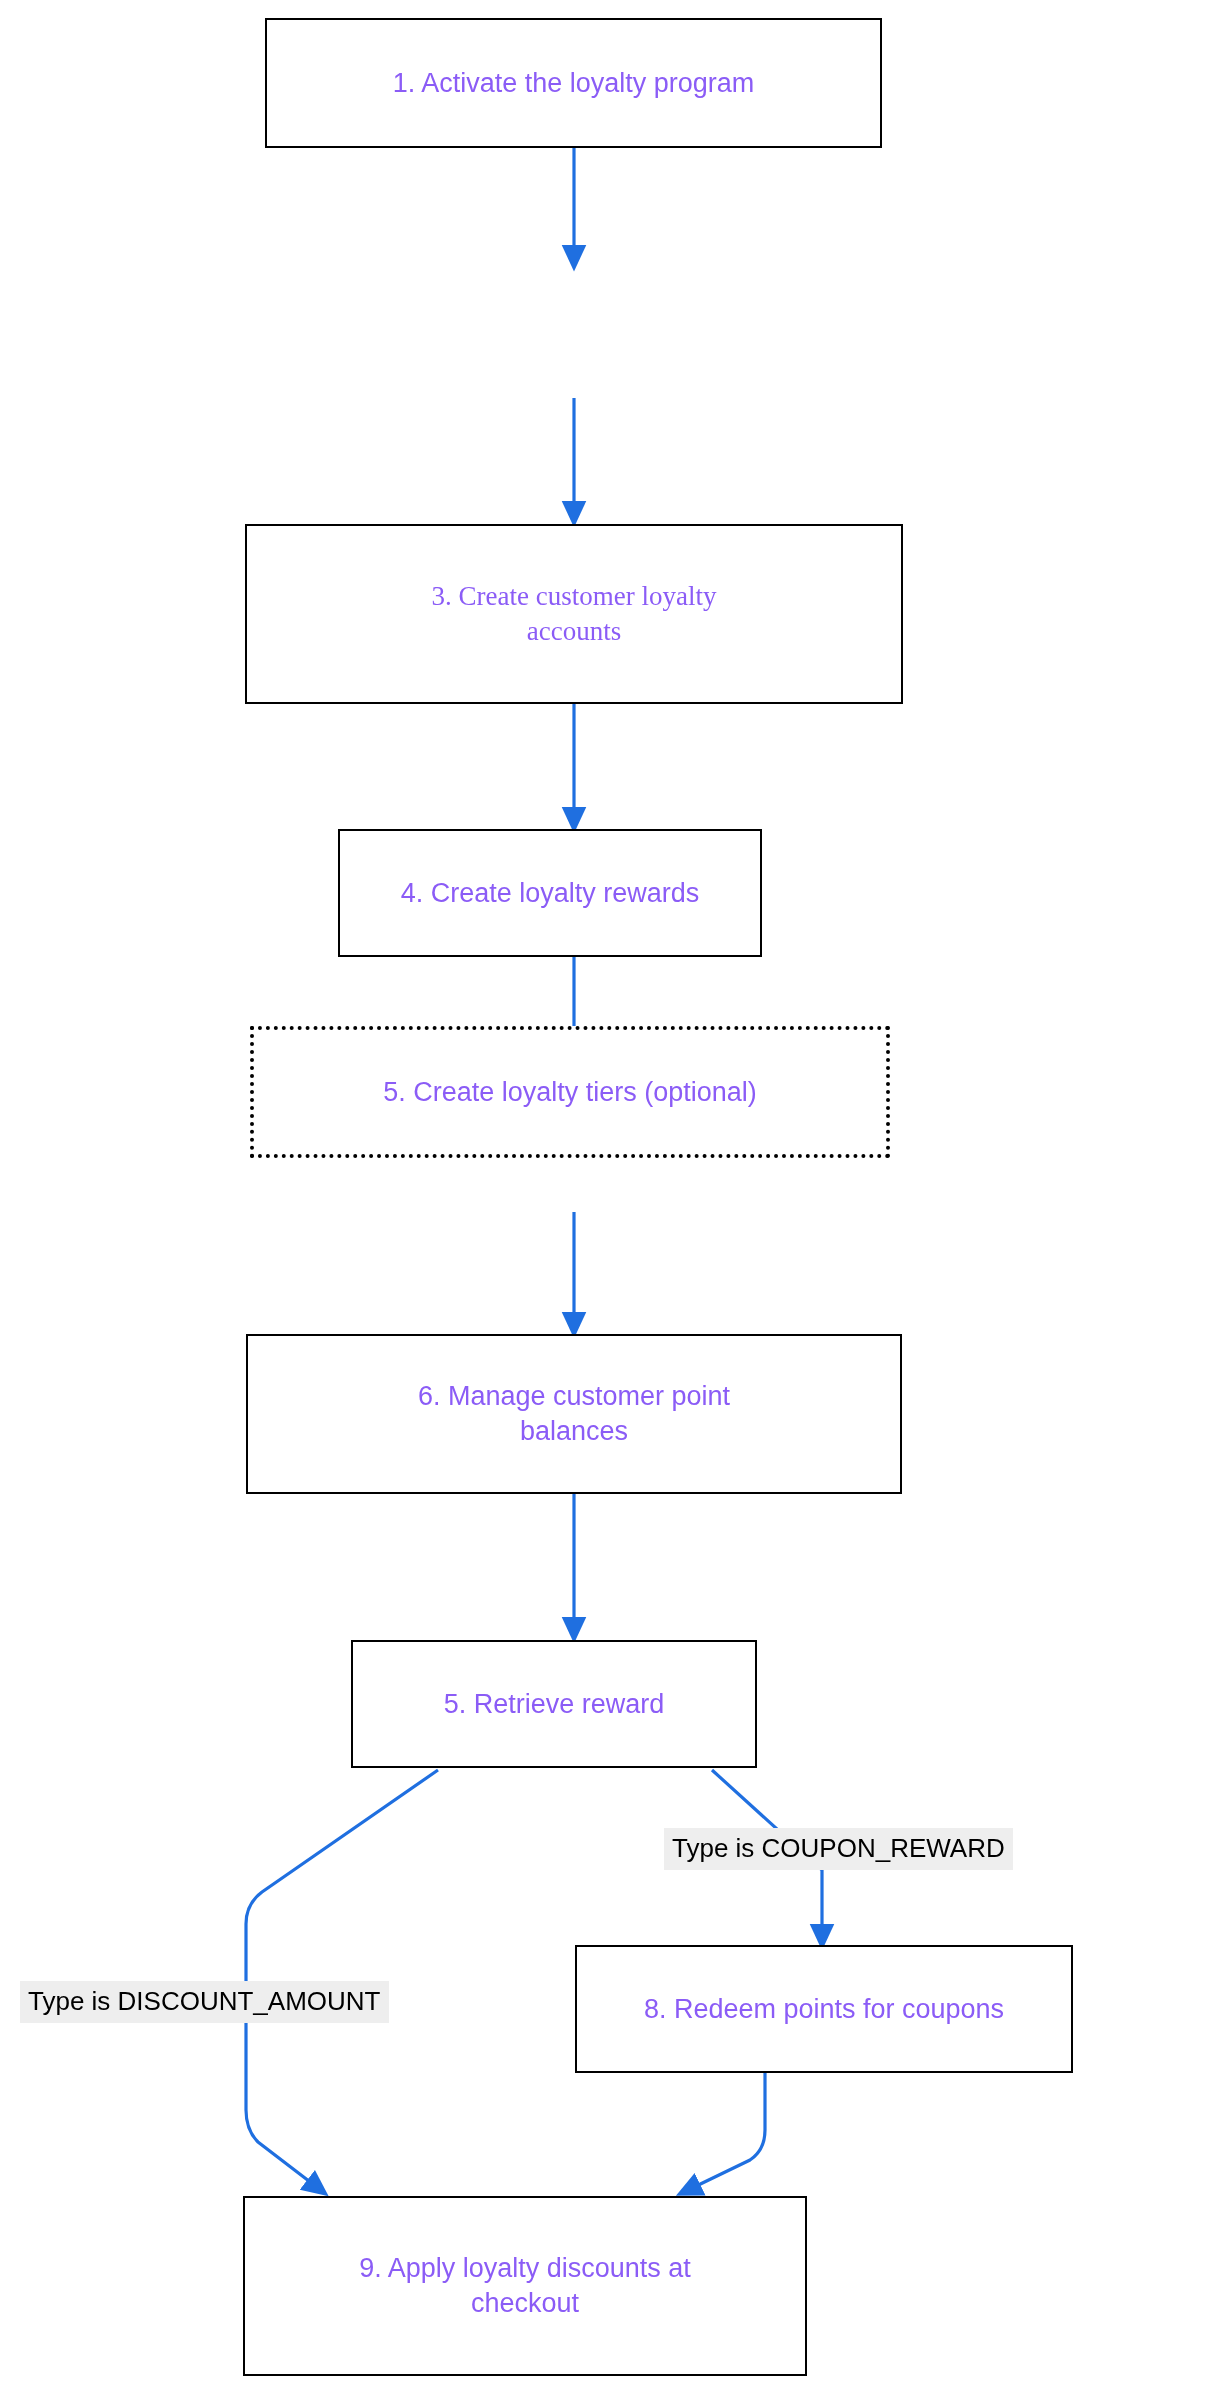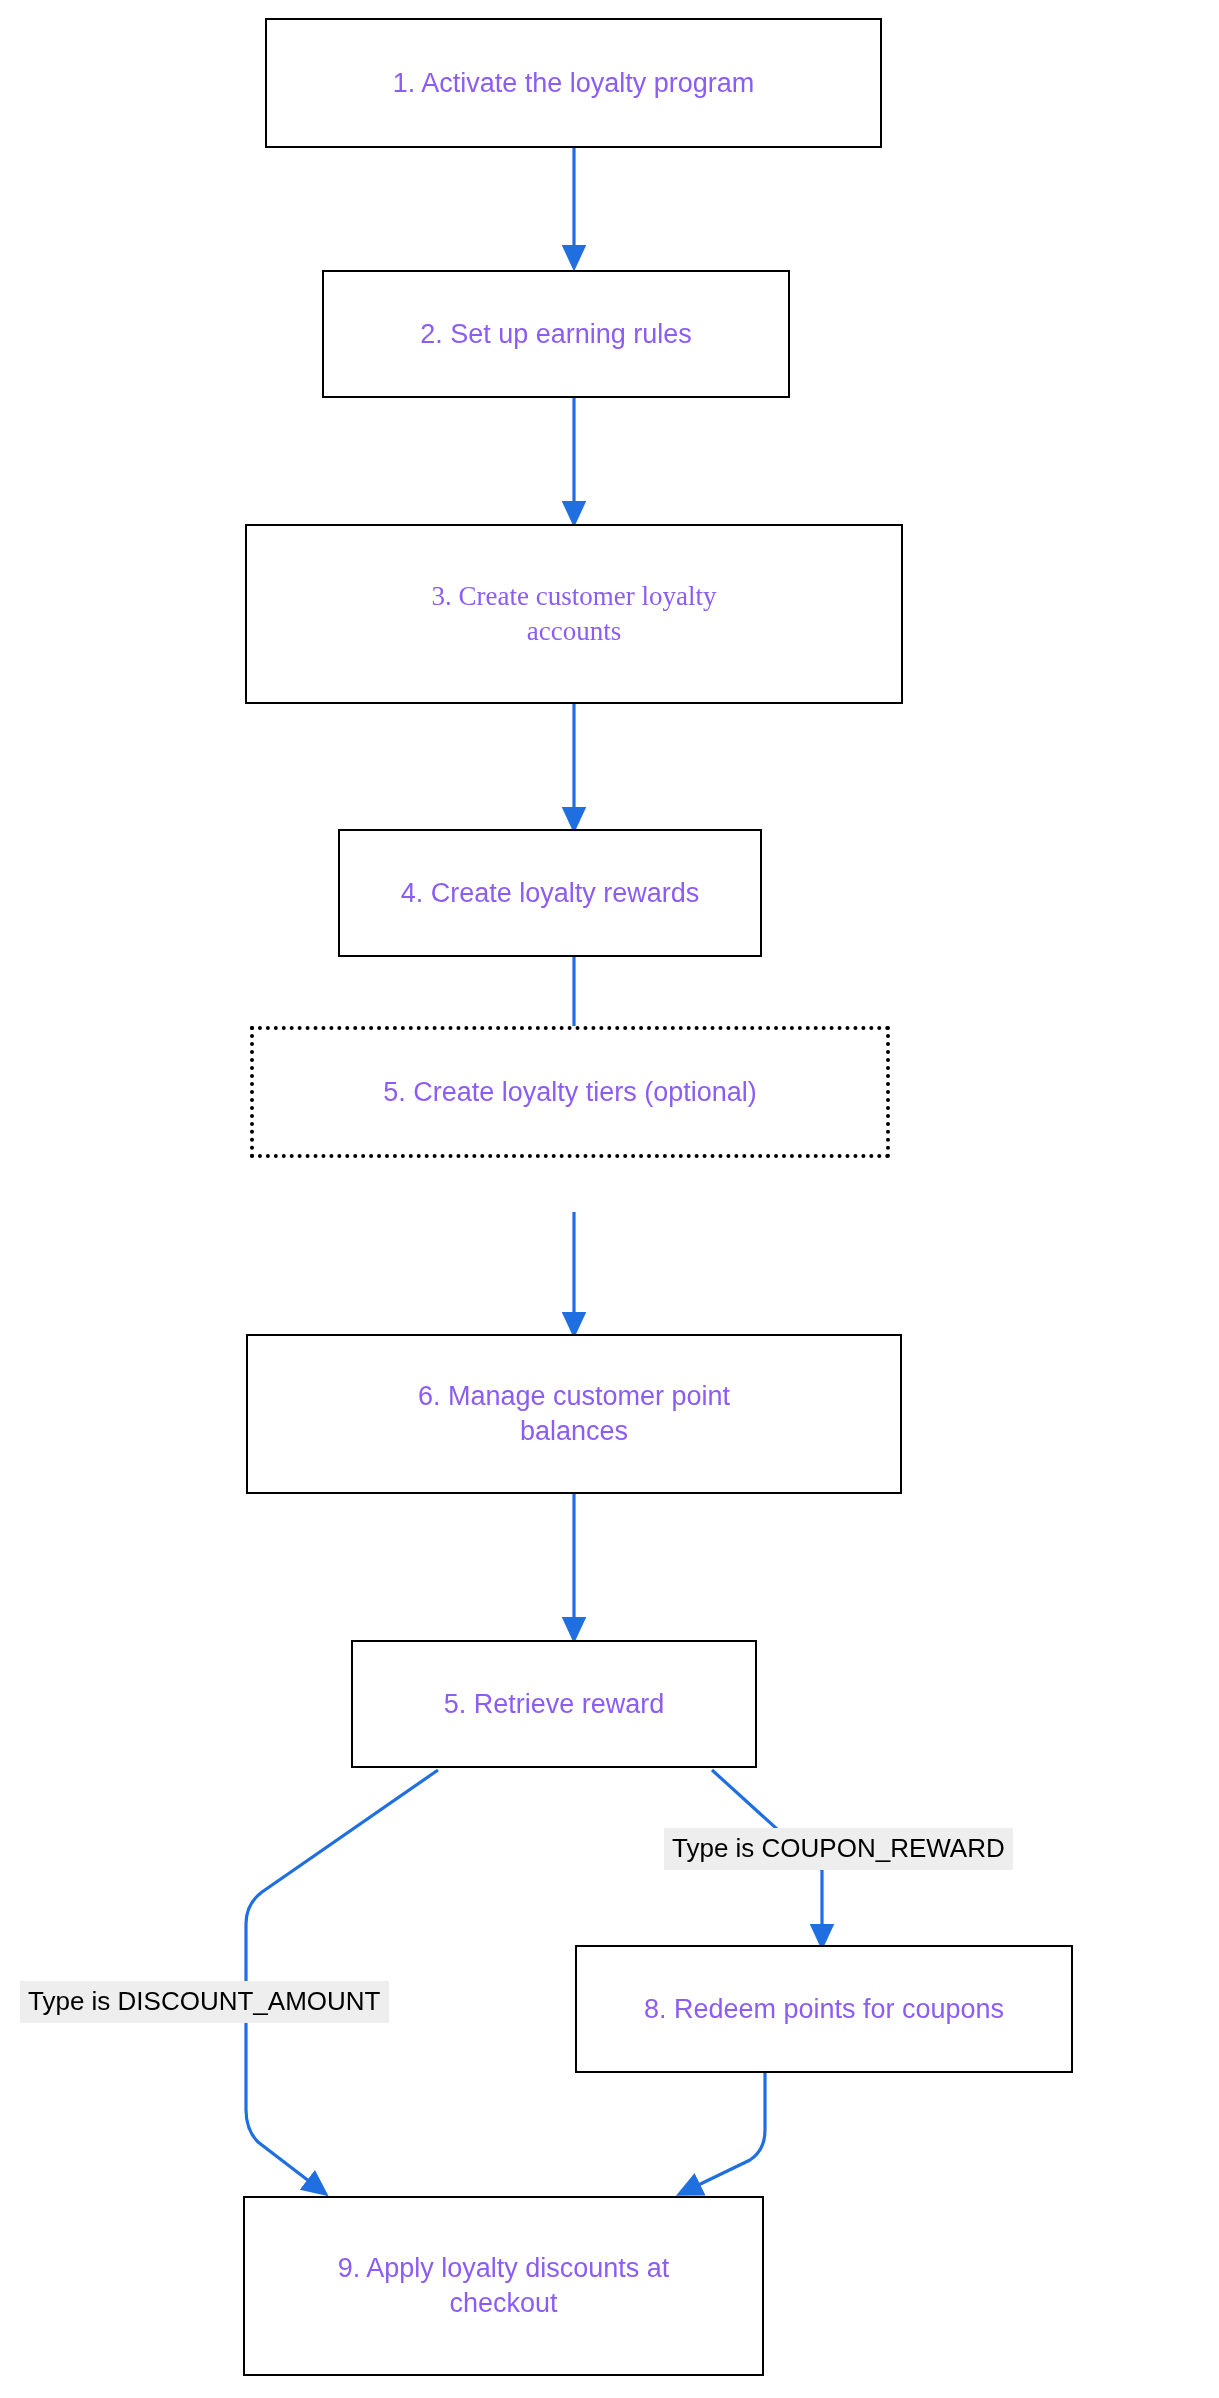--- a/index.html
+++ b/index.html
@@ -82,23 +82,20 @@
       <path d="M712,1770 L822,1870 L822,1937"></path>
       <path d="M438,1770 L262,1892 Q246,1904 246,1924 L246,2110 Q246,2130 258,2142 L318,2188"></path>
       <path d="M765,2073 L765,2130 Q765,2150 750,2160 L688,2190"></path>
     </g>
   </svg>
 
   <div class="node" style="left:265px; top:18px; width:617px; height:130px;">
     <span class="node-label">1. Activate the loyalty program</span>
   </div>
 
-  <div class="node" style="left:322px; top:270px; width:468px; height:128px;">
-    <span class="node-label">2. Set up earning rules</span>
-  </div>
 
   <div class="node" style="left:245px; top:524px; width:658px; height:180px;font-family:Liberation Serif, serif;">
     <span class="node-label">3. Create customer loyalty
 accounts</span>
   </div>
 
   <div class="node" style="left:290px; top:829px; width:424px; height:128px;margin-left:48px;">
     <span class="node-label">4. Create loyalty rewards</span>
   </div>
 
@@ -112,21 +109,21 @@
   </div>
 
   <div class="node" style="left:351px; top:1640px; width:406px; height:128px;">
     <span class="node-label">5. Retrieve reward</span>
   </div>
 
   <div class="node" style="left:575px; top:1945px; width:498px; height:128px;">
     <span class="node-label">8. Redeem points for coupons</span>
   </div>
 
-  <div class="node" style="left:243px; top:2196px; width:521px; height:180px;">
+  <div class="node" style="left:243px; top:2196px; width:564px; height:180px;">
     <span class="node-label">9. Apply loyalty discounts at
 checkout</span>
   </div>
 
   <div class="edge-label" style="left:20px; top:1981px;">Type is DISCOUNT_AMOUNT</div>
 
   <div class="edge-label" style="left:664px; top:1828px;">Type is COUPON_REWARD</div>
 
 </div>
 

